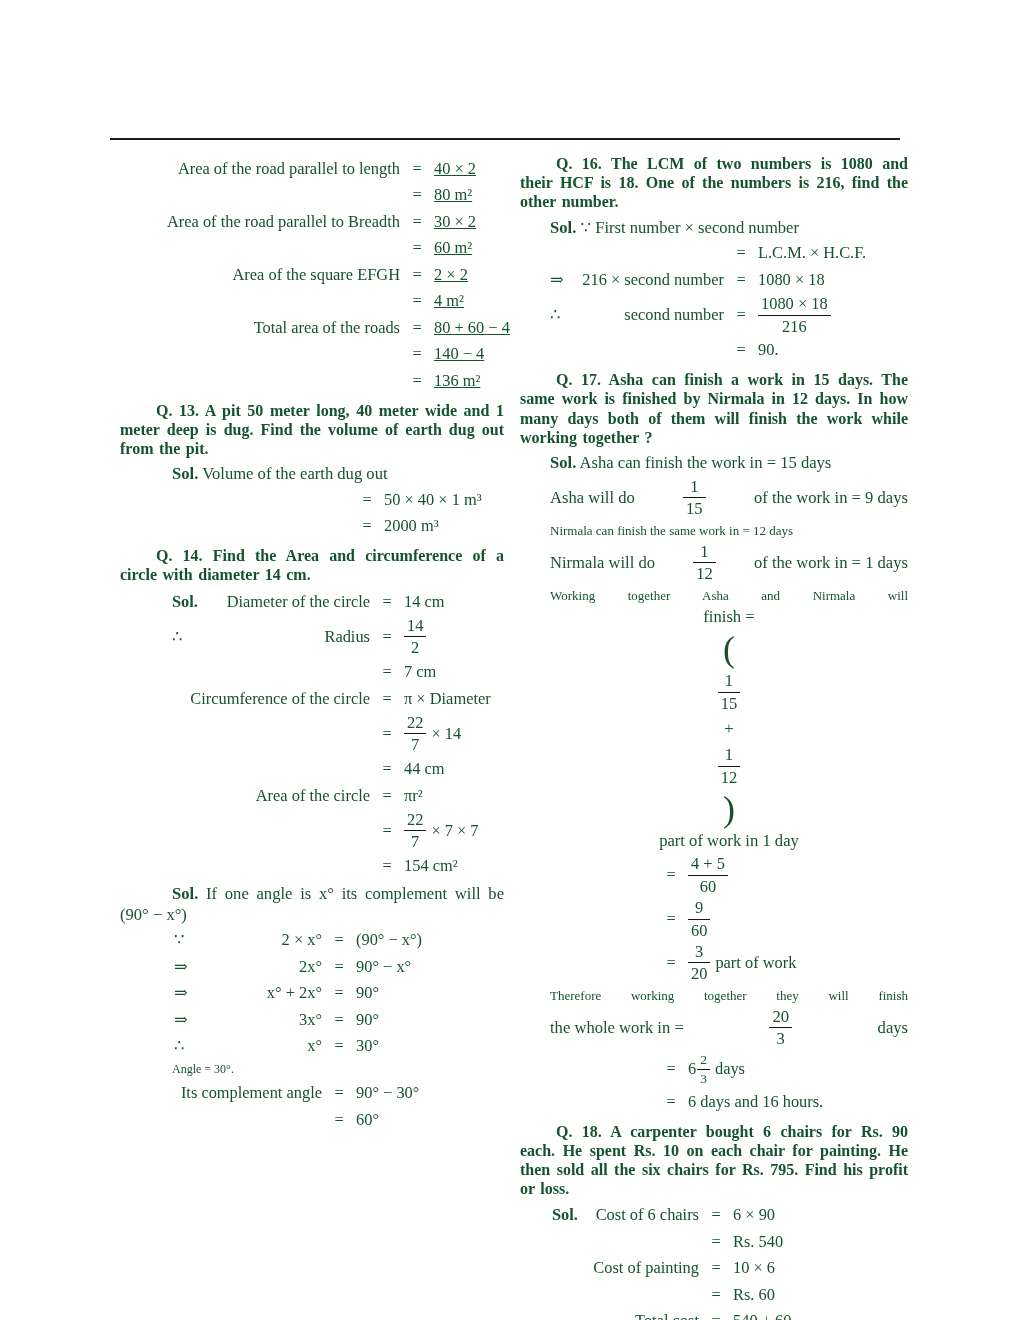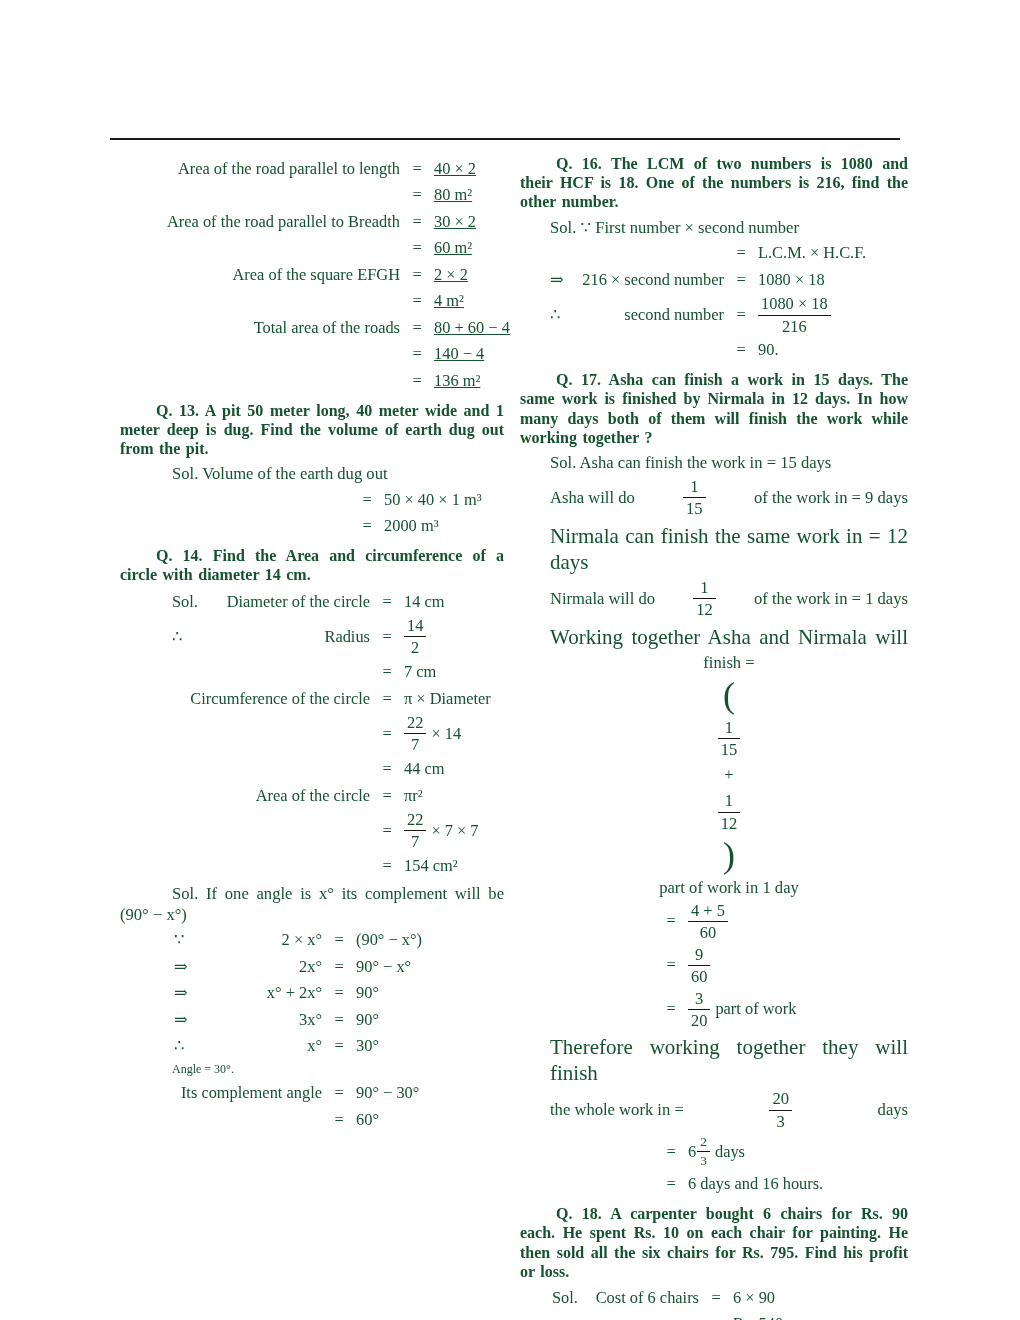--- a/index.html
+++ b/index.html
@@ -27,34 +27,34 @@
   .g-q15  .rhs{width:148px;}  .g-q15 .pre{left:54px;}
   .g-comp .rhs{width:148px;}
   .g-q16  .rhs{width:150px;}  .g-q16 .pre{left:30px;}
   .g-q17c .rhs{width:220px;}
   .g-q18  .rhs{width:175px;}  .g-q18 .pre{left:32px;}
 
   .sol{margin:6px 0 3px;font-size:16.6px;line-height:1.25;text-indent:52px;text-align:justify;}
   .col-right .sol{text-indent:30px;}
   .plain-line{margin:4px 4px;font-size:12px;margin-left:52px;}
 
-  .body-para{font-size:21px;line-height:1.25;margin:4px 0 2px 30px;text-align:justify;}
+  .body-para{font-size:13px;line-height:1.25;margin:4px 0 2px 30px;text-align:justify;}
   .just-last{text-align-last:justify;}
   .flexline{display:flex;align-items:center;gap:6px;margin:3px 0 3px 30px;font-size:16.6px;white-space:nowrap;justify-content:space-between;}
 
   .frac{display:inline-block;text-align:center;vertical-align:middle;line-height:1.05;}
   .frac .fn{display:block;padding:1px 3px 2px;border-bottom:1.4px solid #151515;}
   .frac .fd{display:block;padding:2px 3px 1px;}
 
   .mixed{display:inline-flex;align-items:center;gap:1px;}
   .mixed .frac{font-size:13.5px;}
 
   .bigp{font-size:36px;font-weight:400;line-height:0.9;margin:0 -1px;}
 
-  b{font-weight:normal;}
+  b{font-weight:bold;}
 </style>
 </head>
 <body>
 
 <div class="page">
   <div class="top-rule"></div>
   <div class="cols">
 
     <div class="col col-left">
 

